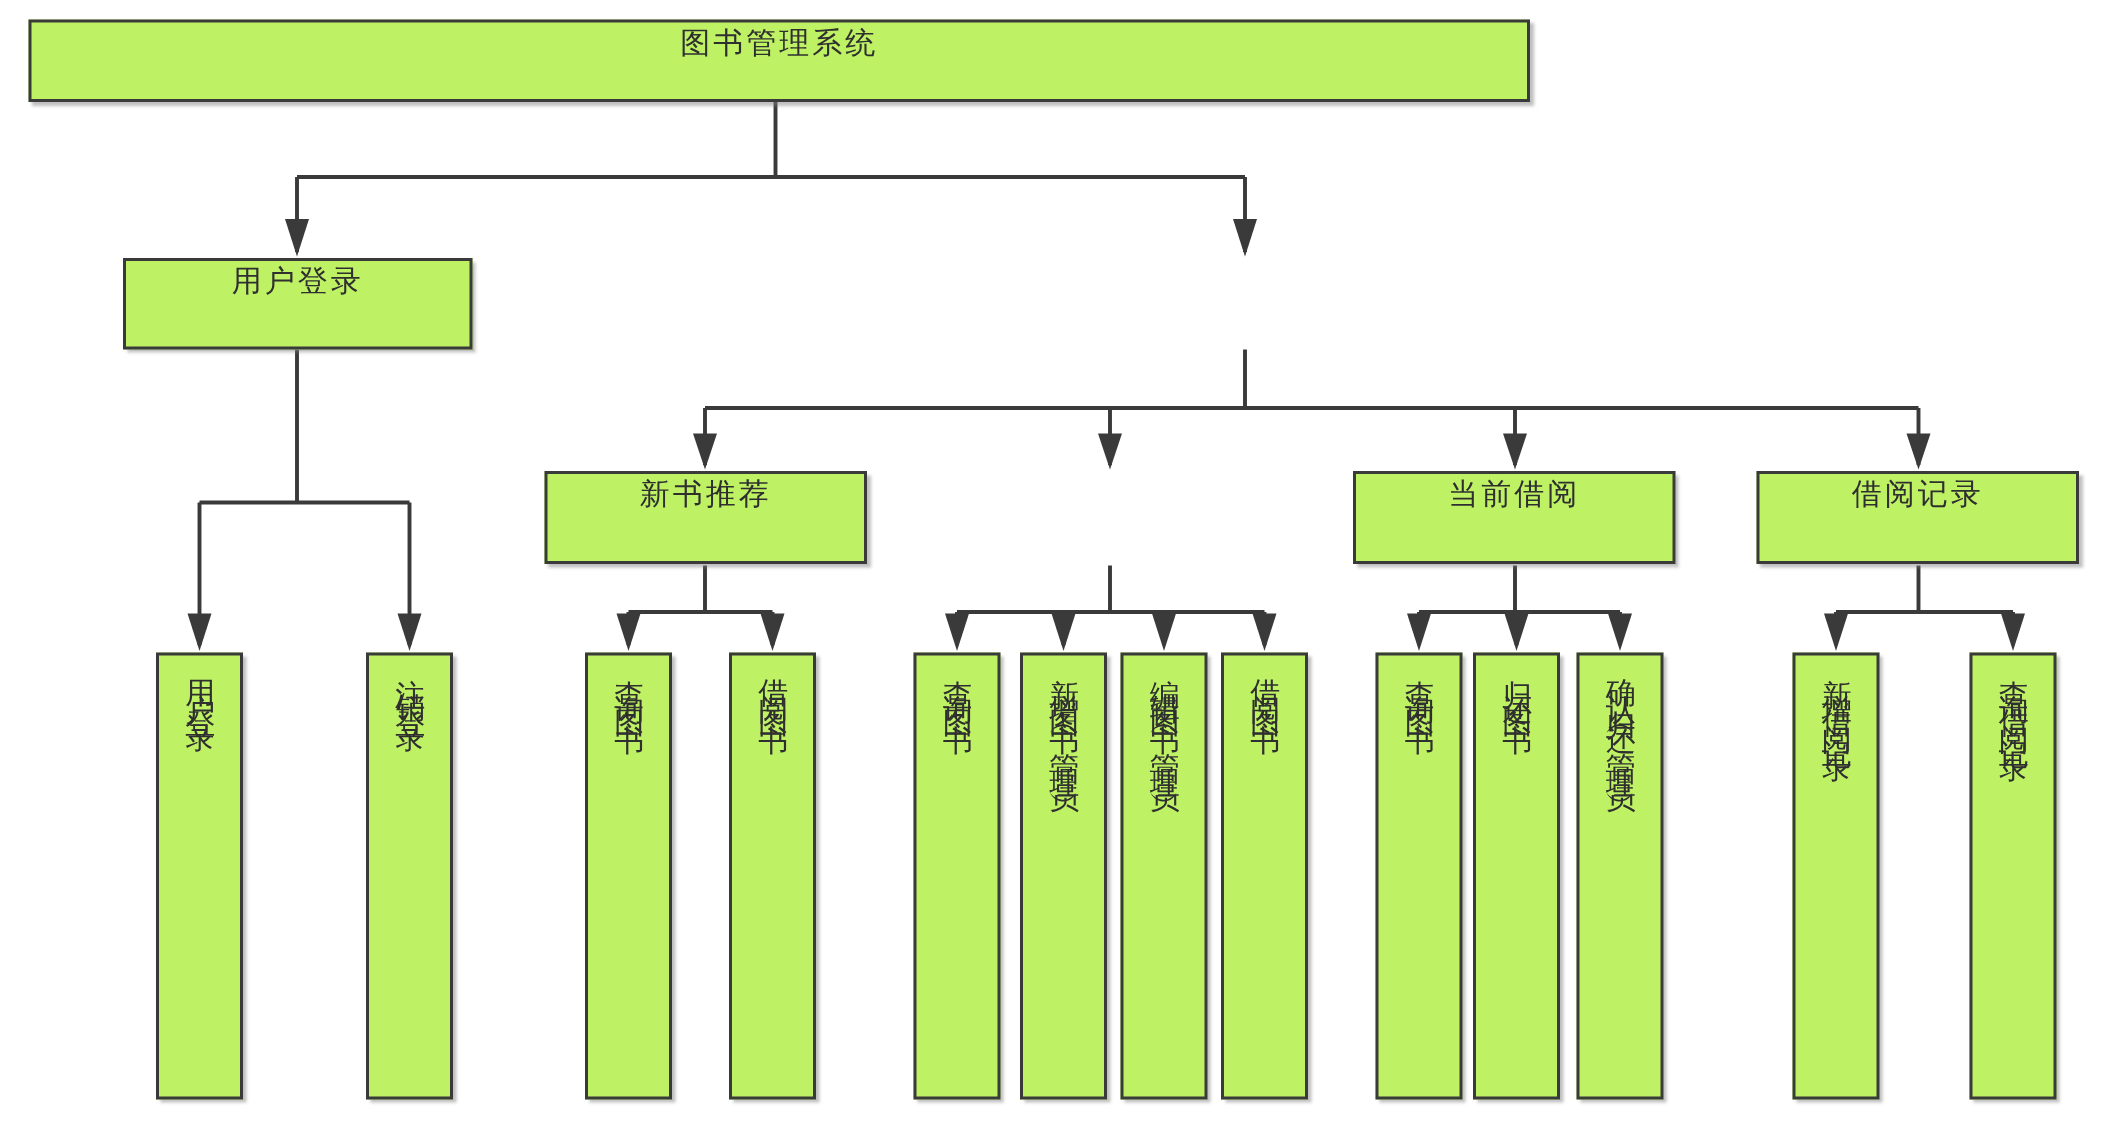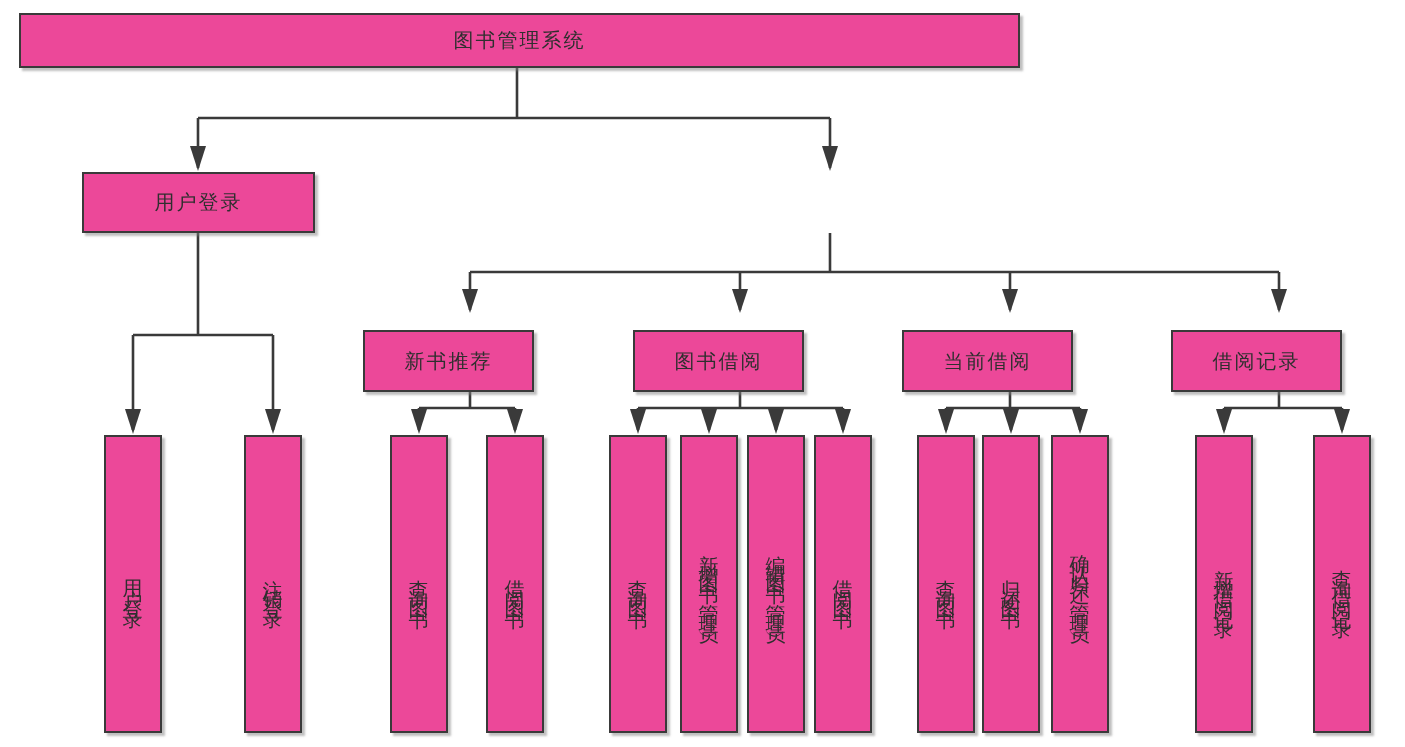--- a/index.html
+++ b/index.html
@@ -9,45 +9,44 @@
     width: 1405px;
     height: 747px;
     background: #ffffff;
     font-family: "Liberation Sans", "DejaVu Sans", sans-serif;
     color: #2f2f2f;
     overflow: hidden;
   }
   svg.wires { position: absolute; left: 0; top: 0; }
   .box {
     position: absolute;
-    background: #ec4899;
+    background: #bef264;
     border: 2.5px solid #3a3a3a;
     box-shadow: 2.5px 2.5px 2px rgba(130,130,130,0.5);
     display: flex;
-    align-items: center;
     justify-content: center;
     font-size: 20px;
     letter-spacing: 2px;
     white-space: nowrap;
   }
   .vtext {
     writing-mode: vertical-lr;
     text-orientation: mixed;
     letter-spacing: 10px;
     line-height: 1;
     font-size: 20px;
     white-space: nowrap;
   }
   
   .n-root  { left: 19px;   top: 13px;  width: 1001px; height: 55px; }
   
   .n-login { left: 82px;   top: 172px; width: 233px;  height: 61px; }
   .n-mgmt  { left: 712px;  top: 172px; width: 236px;  height: 61px; }
   
-  .lvl3    { top: 314px; height: 62px; width: 171px; margin-top: 16px; }
+  .lvl3    { top: 314px; height: 62px; width: 215px; }
   .n-nbr   { left: 363px;  }
   .n-bb    { left: 633px;  }
   .n-cb    { left: 902px;  }
   .n-br    { left: 1171px; }
   
   .leaf    { top: 435px; height: 298px; width: 58px; }
   .lf-1a   { left: 104px; }
   .lf-1b   { left: 244px; }
   .lf-2a   { left: 390px; }
   .lf-2b   { left: 486px; }
@@ -119,23 +118,20 @@
     <span>图书管理系统</span>
   </div>
 
   <div class="box n-login">
     <span>用户登录</span>
   </div>
 
   <div class="box lvl3 n-nbr">
     <span>新书推荐</span>
   </div>
-  <div class="box lvl3 n-bb">
-    <span>图书借阅</span>
-  </div>
   <div class="box lvl3 n-br">
     <span>借阅记录</span>
   </div>
   <div class="box lvl3 n-cb">
     <span>当前借阅</span>
   </div>
 
   <div class="box leaf lf-1a">
     <span class="vtext">用户登录</span>
   </div>

